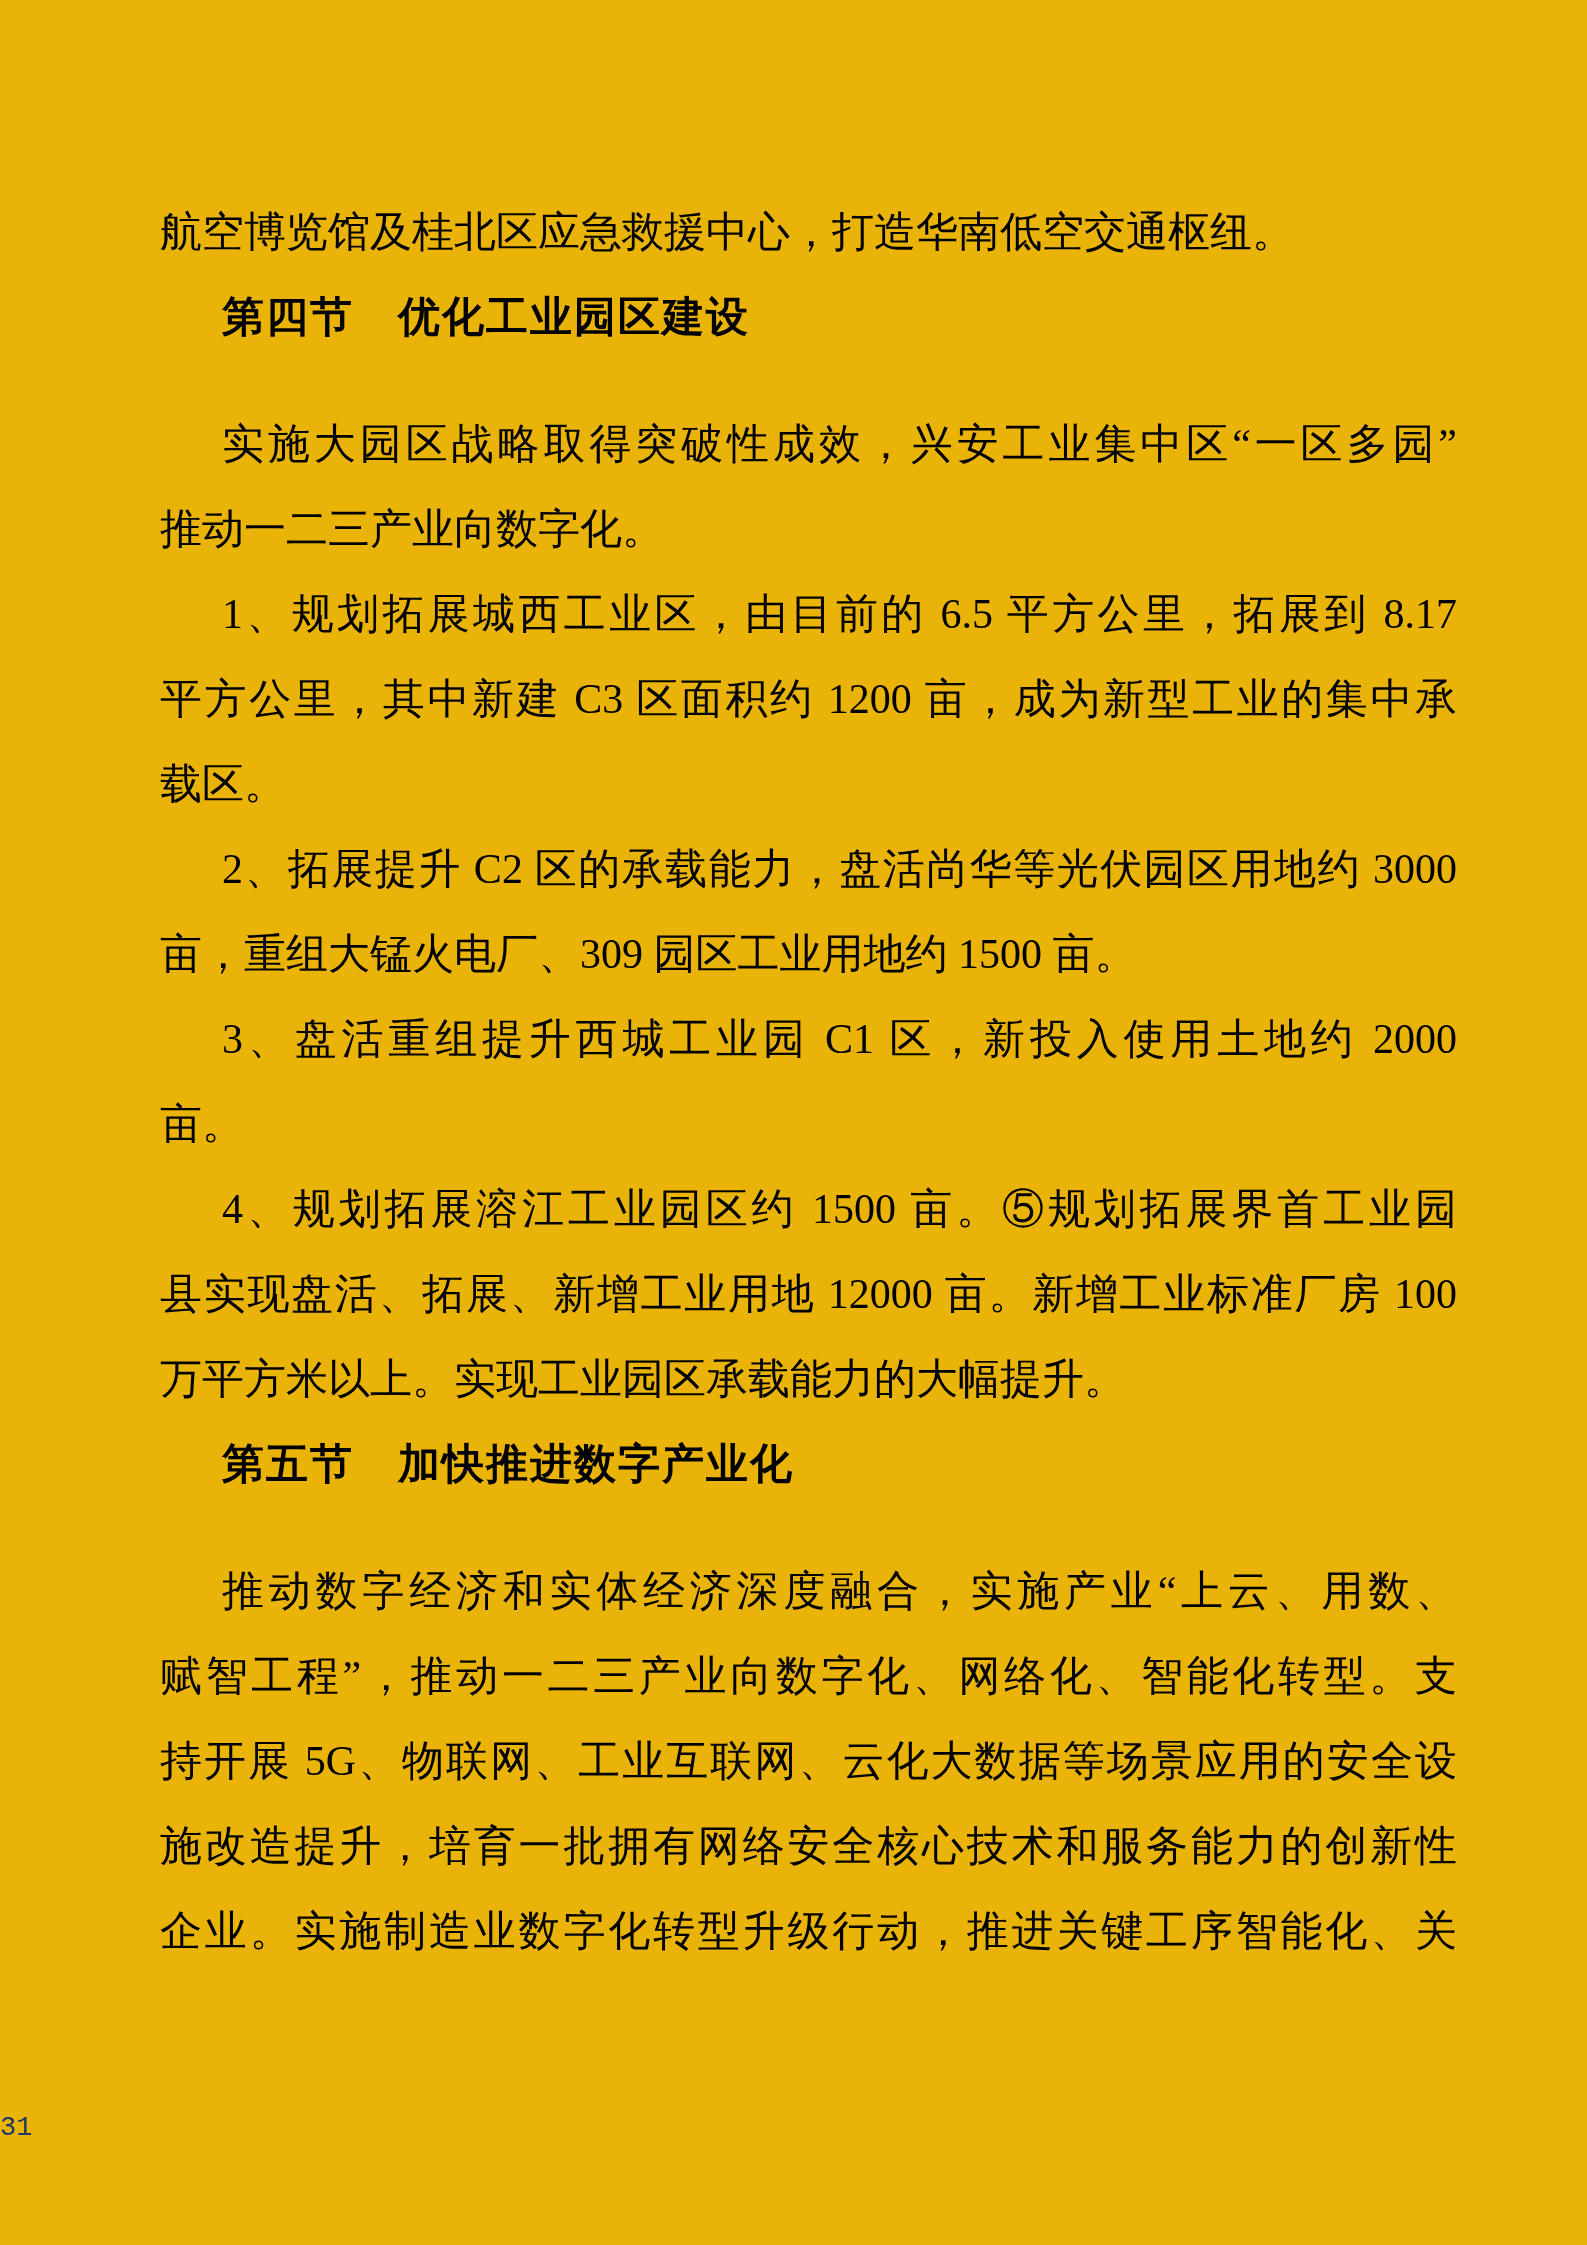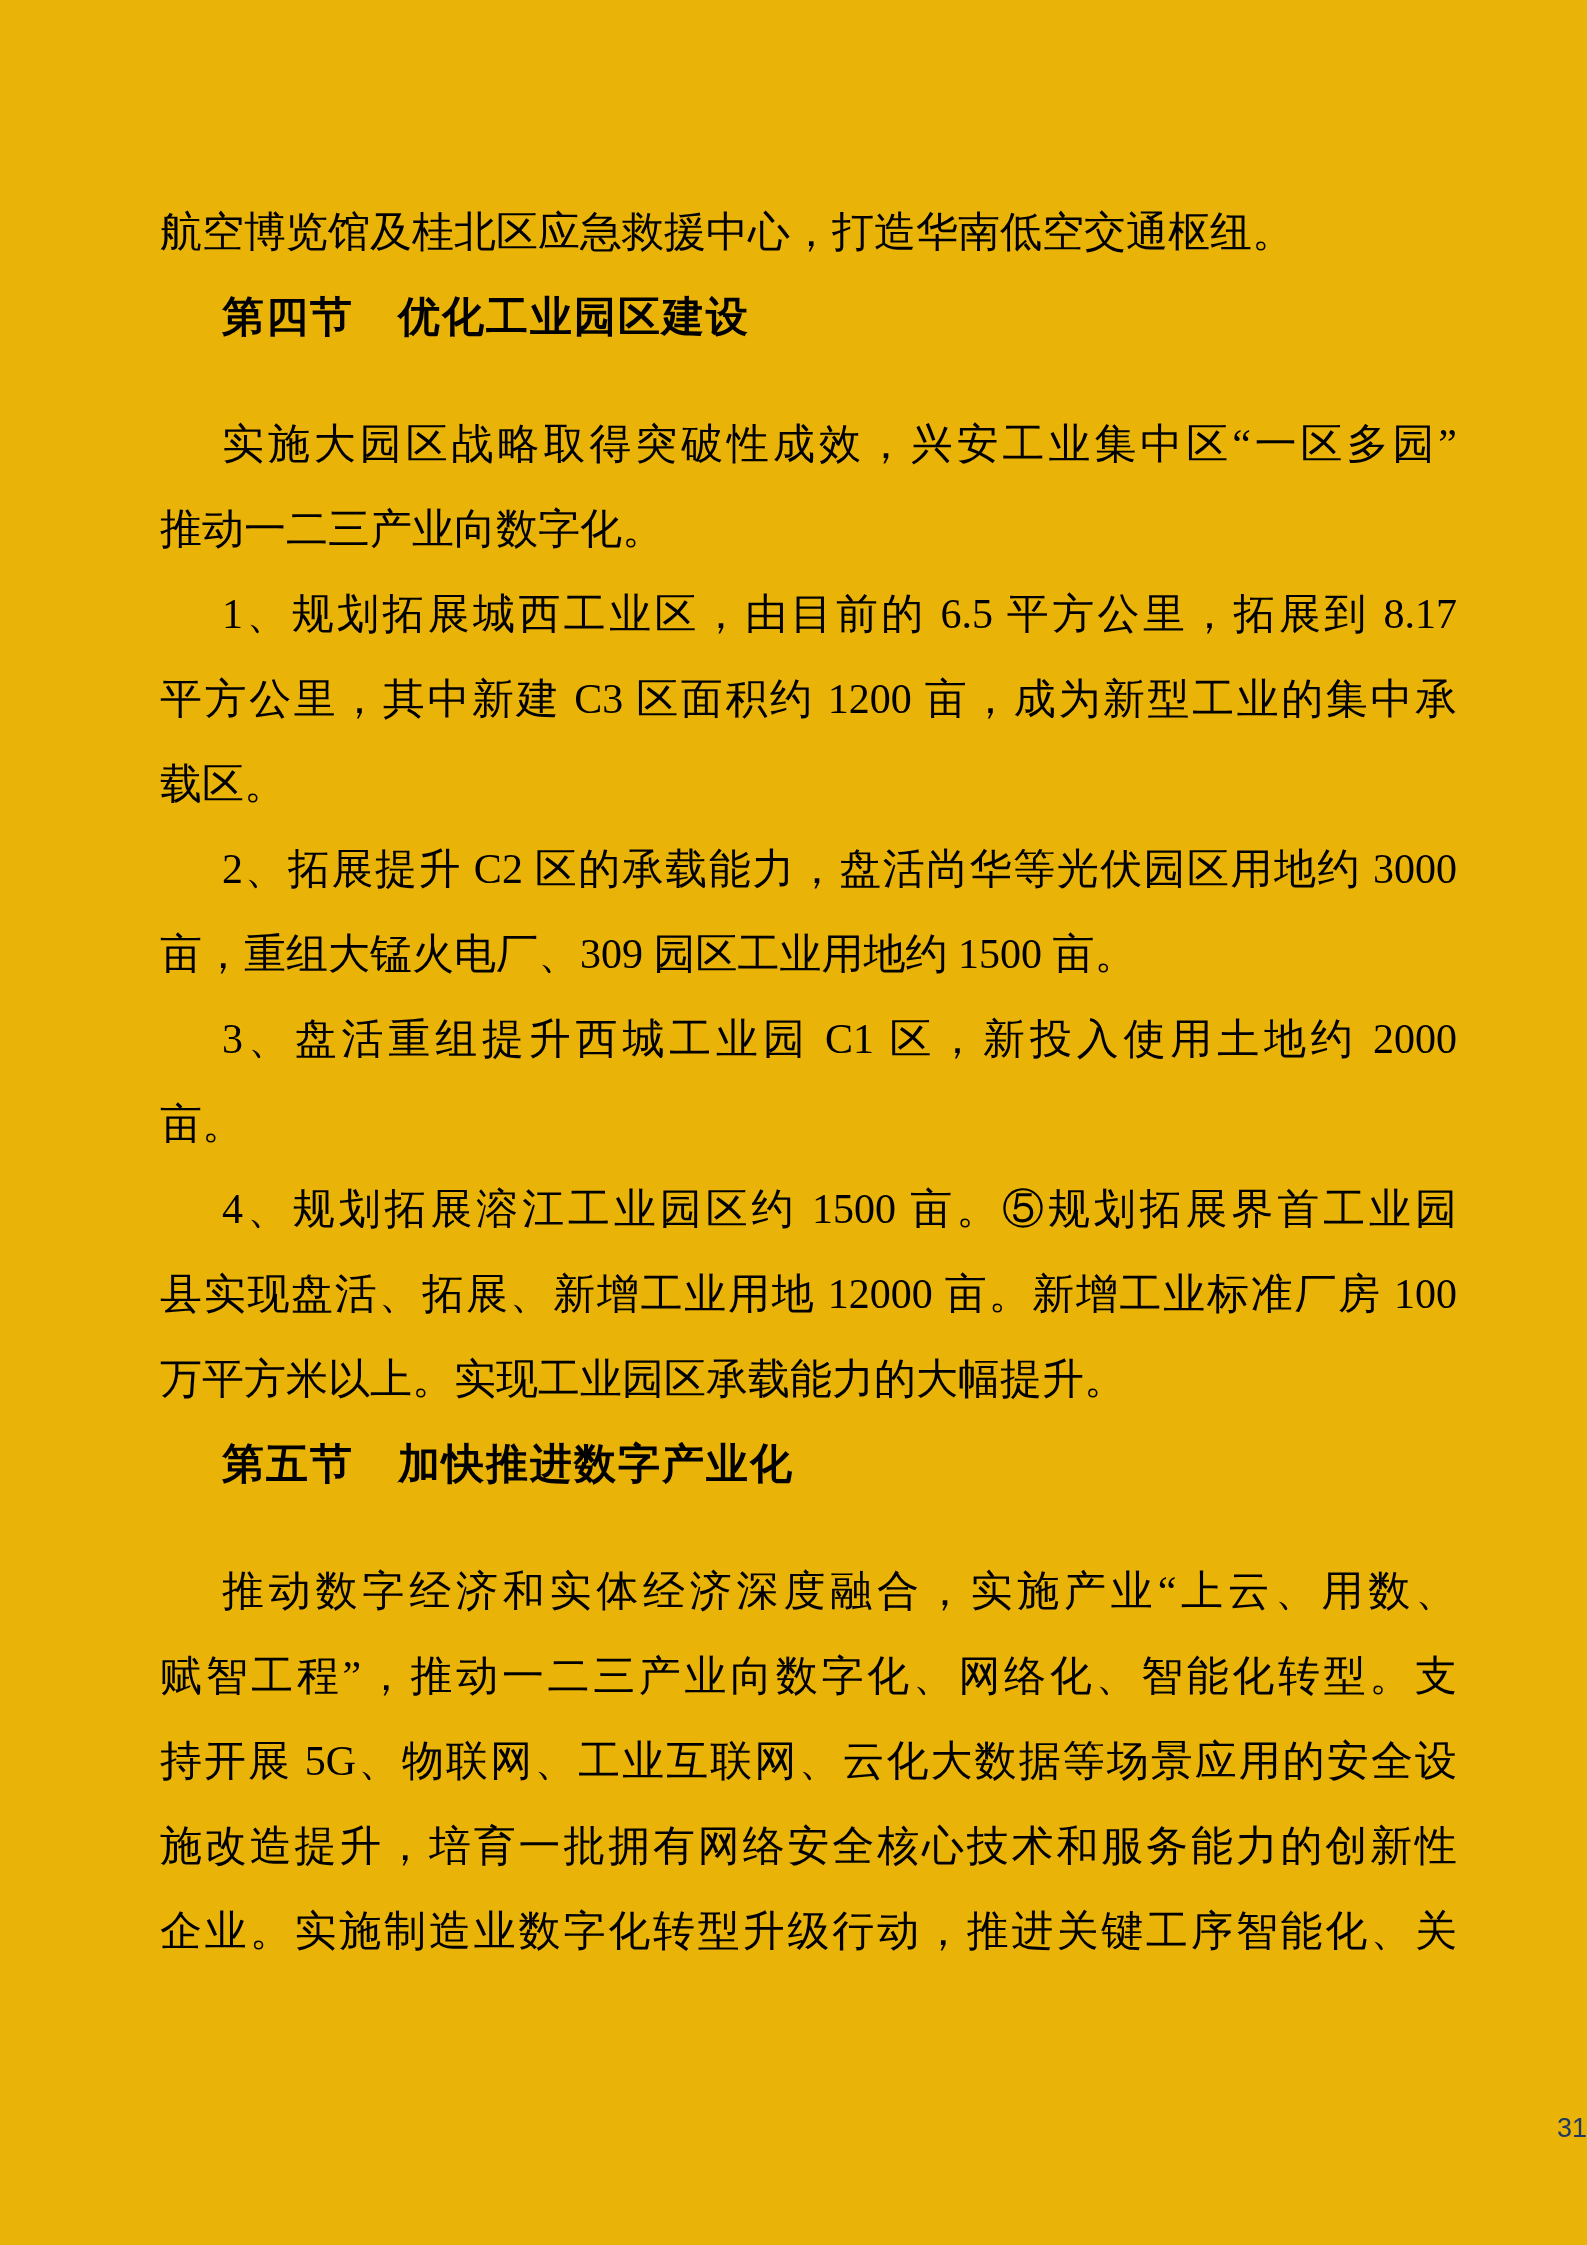--- a/index.html
+++ b/index.html
@@ -45,22 +45,22 @@
     font-weight: bold;
     margin-bottom: 42px;
     text-indent: 62px;
     letter-spacing: 2px;
   }
   .footer {
     position: absolute;
     top: 2112px;
     left: 0;
     width: 100%;
-    text-align: right;
-    font-family: Liberation Sans, sans-serif;
+    text-align: left;
+    font-family: Liberation Mono, monospace;
     font-size: 27px;
     line-height: 32px;
     color: #1f3864;
   }
 </style>
 </head>
 <body>
 
 <div class="page">
   <div class="text-block">

